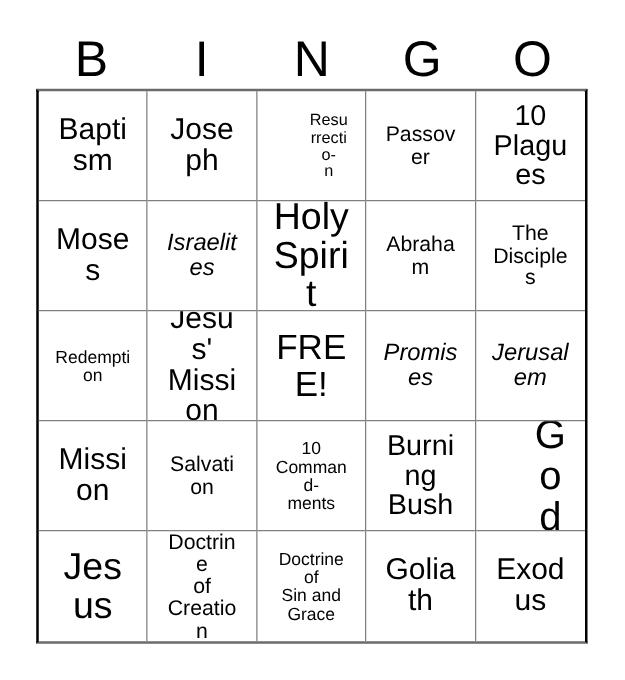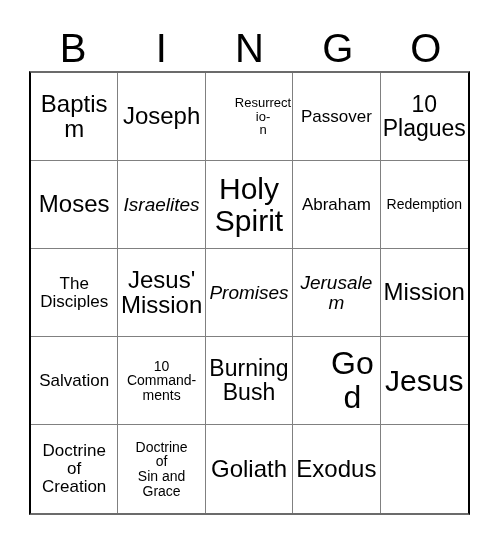--- a/index.html
+++ b/index.html
@@ -57,21 +57,21 @@
     grid-template-rows: repeat(5, 1fr);
     background: #ffffff;
   }
   .cell {
     border-right: 1px solid #808080;
     border-bottom: 1px solid #808080;
     box-sizing: border-box;
     display: flex;
     align-items: center;
     text-align: center;
-    padding: 1px;
+    padding: 13px;
     overflow: hidden;
   }
   .cell:nth-child(5n) { border-right: none; }
   .cell:nth-child(n+21) { border-bottom: none; }
   .cell-text {
     display: block;
     width: 100%;
     line-height: 1.04;
     word-break: break-word;
     overflow-wrap: anywhere;
@@ -125,28 +125,31 @@
     <div class="cell">
         <span class="cell-text fs-ss">Israelites</span>
       </div>
     <div class="cell">
         <span class="cell-text fs-xl">Holy<br>Spirit</span>
       </div>
     <div class="cell">
         <span class="cell-text fs-s">Abraham</span>
       </div>
     <div class="cell">
-        <span class="cell-text fs-xxs">Redemption</span>
+        <span class="cell-text fs-s">The<br>Disciples</span>
       </div>
 
     <div class="cell">
-        <span class="cell-text fs-s">The<br>Disciples</span>
+        <span class="cell-text fs-xxs">Redemption</span>
       </div>
     <div class="cell">
         <span class="cell-text fs-m">Jesus'<br>Mission</span>
+      </div>
+    <div class="cell">
+        <span class="cell-text fs-l">FREE!</span>
       </div>
     <div class="cell">
         <span class="cell-text fs-ss">Promises</span>
       </div>
     <div class="cell">
         <span class="cell-text fs-ss">Jerusalem</span>
       </div>
 
     <div class="cell">
         <span class="cell-text fs-m">Mission</span>

